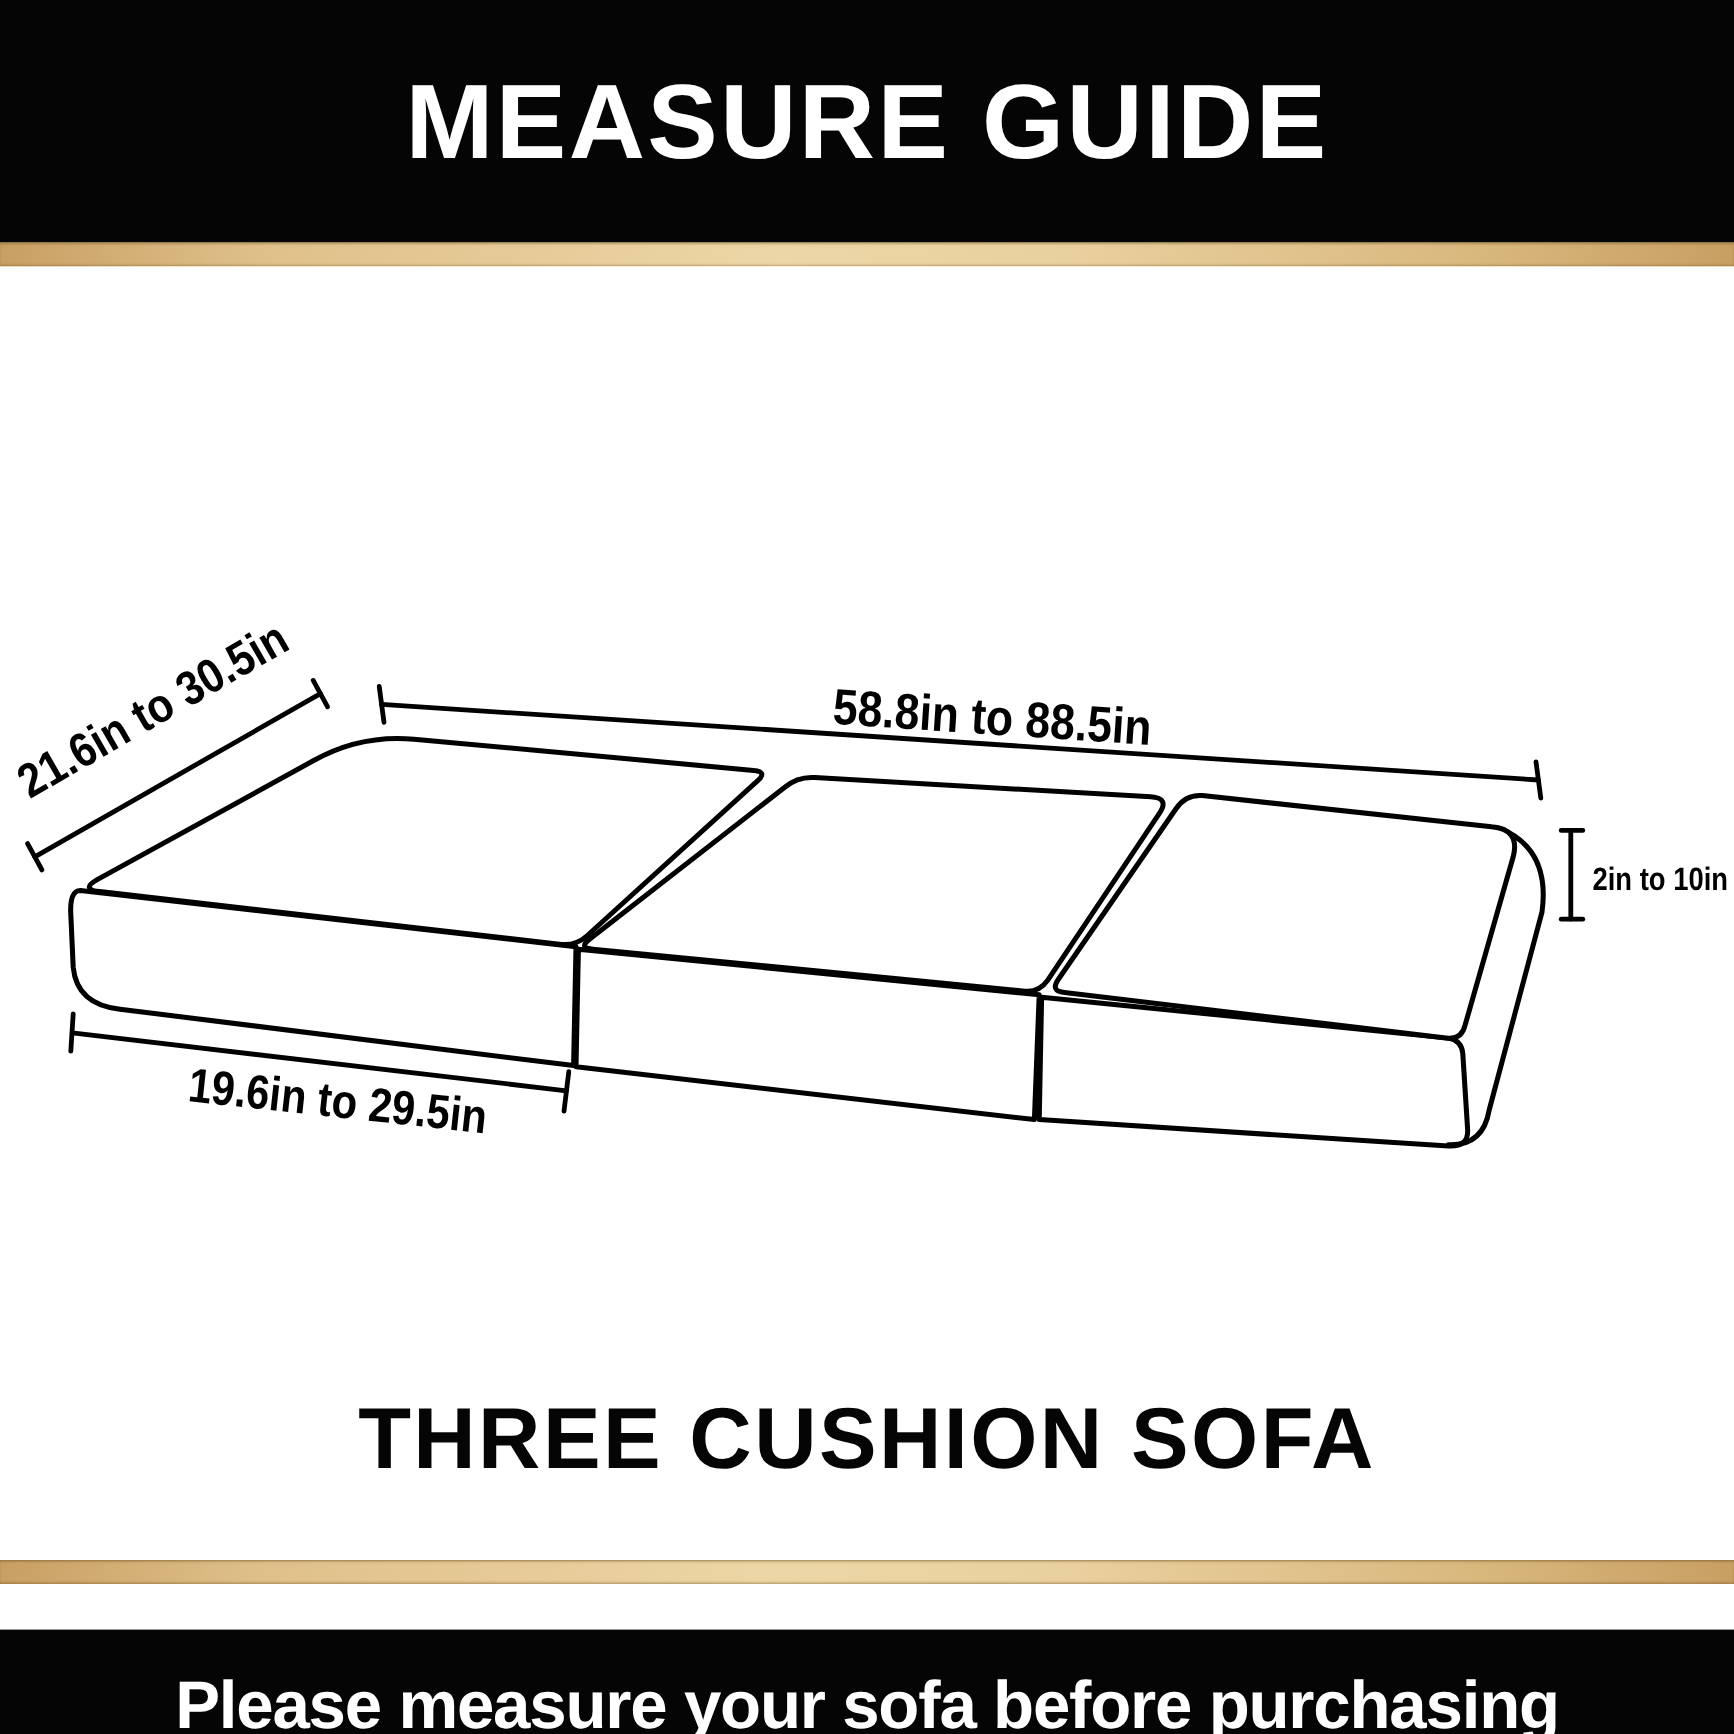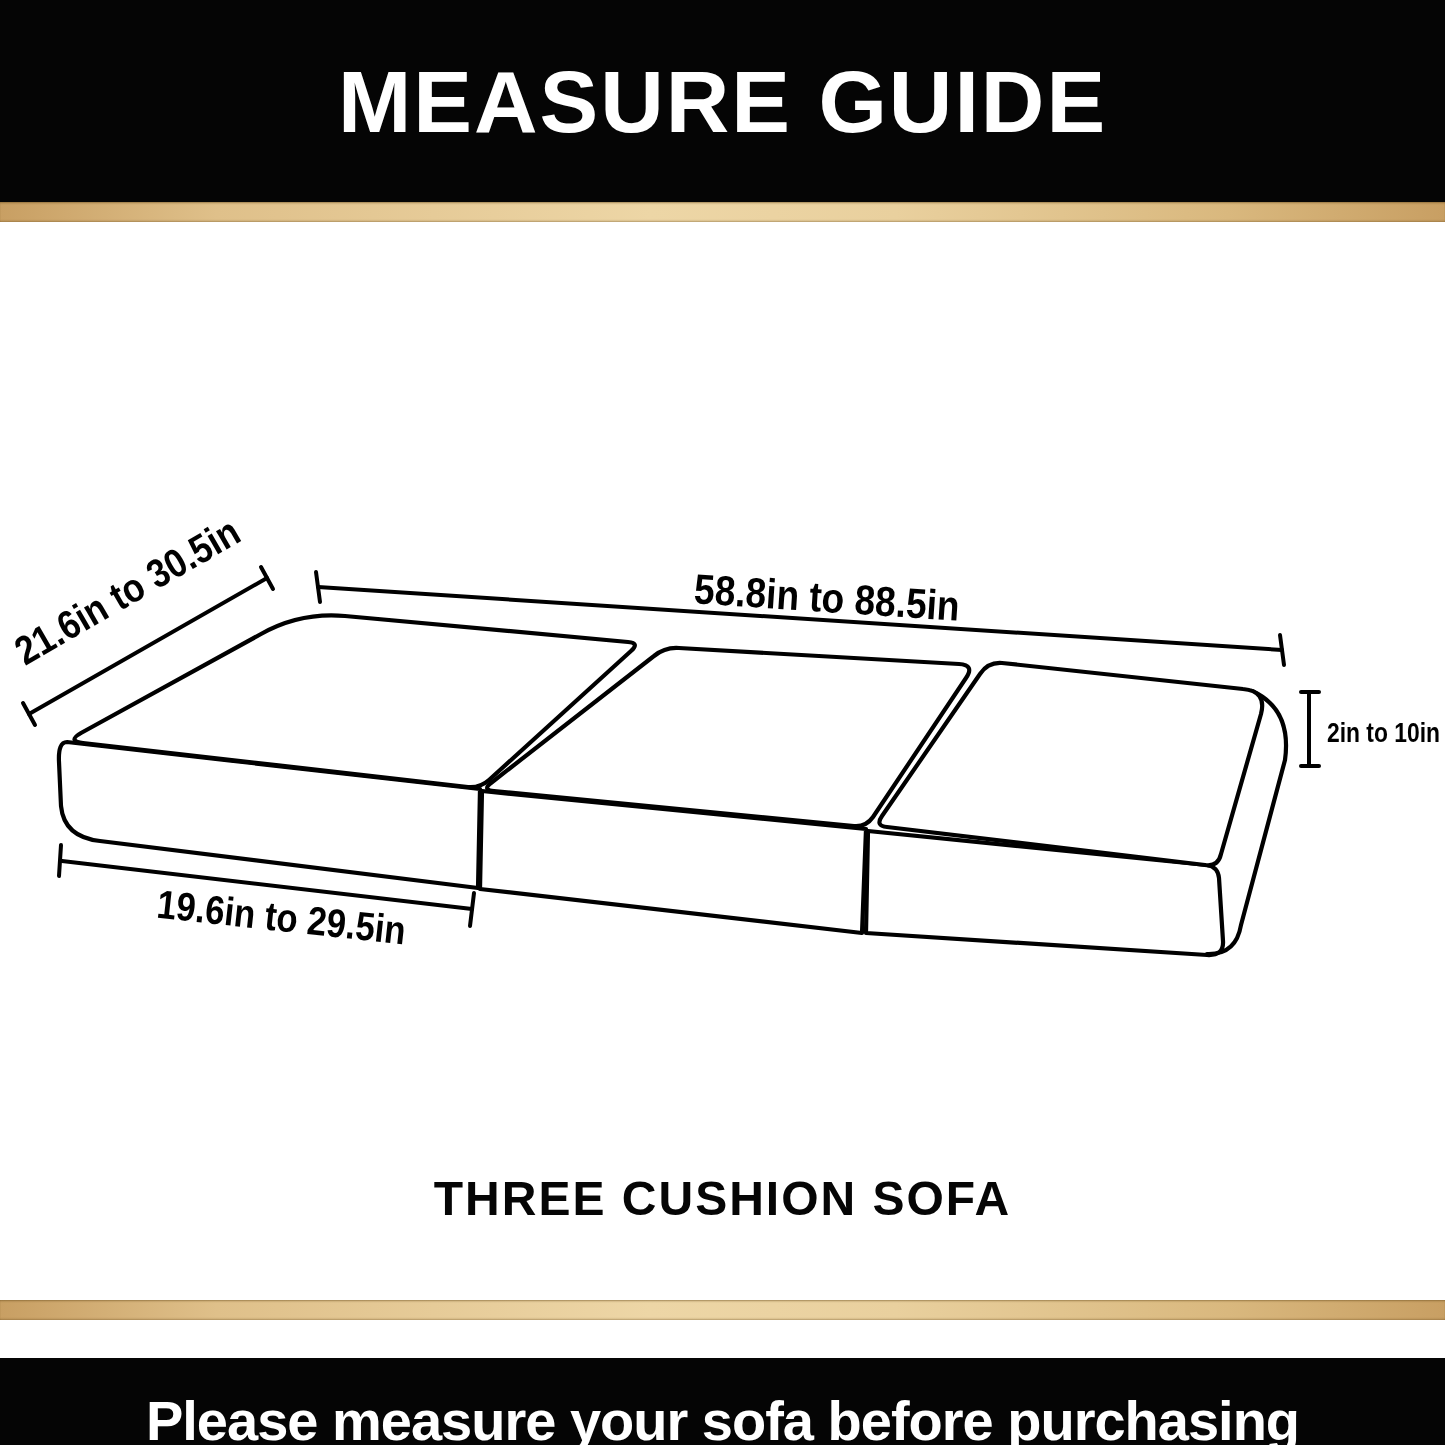--- a/index.html
+++ b/index.html
@@ -22,21 +22,21 @@
   }
   .gold-bar{
     position:absolute;left:0;width:1445px;height:20px;
     background:linear-gradient(90deg,#c89f63 0%,#dfc08a 15%,#edd6a6 45%,#e9d09e 62%,#d9b87e 85%,#c89f63 100%);
     box-shadow:inset 0 2px 2px -1px rgba(110,80,30,.6), inset 0 -2px 2px -1px rgba(110,80,30,.45);
   }
   .gold-bar.top{top:202px;}
   .gold-bar.bottom{top:1300px;}
   .section-title{
     position:absolute;left:0;top:1168px;width:1445px;text-align:center;
-    color:#050505;font-size:48px;font-weight:800;letter-spacing:2px;line-height:62px;
+    color:#050505;font-size:72px;font-weight:800;letter-spacing:2px;line-height:62px;
   }
   svg.diagram{position:absolute;left:0;top:0;}
   .cushion{fill:#ffffff;stroke:#000000;stroke-width:4.2;stroke-linejoin:round;stroke-linecap:round;}
   .edge{fill:none;stroke:#000000;stroke-width:4.2;stroke-linejoin:round;stroke-linecap:round;}
   .dim{fill:none;stroke:#000000;stroke-width:4;stroke-linecap:round;}
   .dim-label{fill:#000000;font-family:"Liberation Sans",sans-serif;font-weight:700;}
 </style>
 </head>
 <body>
 

